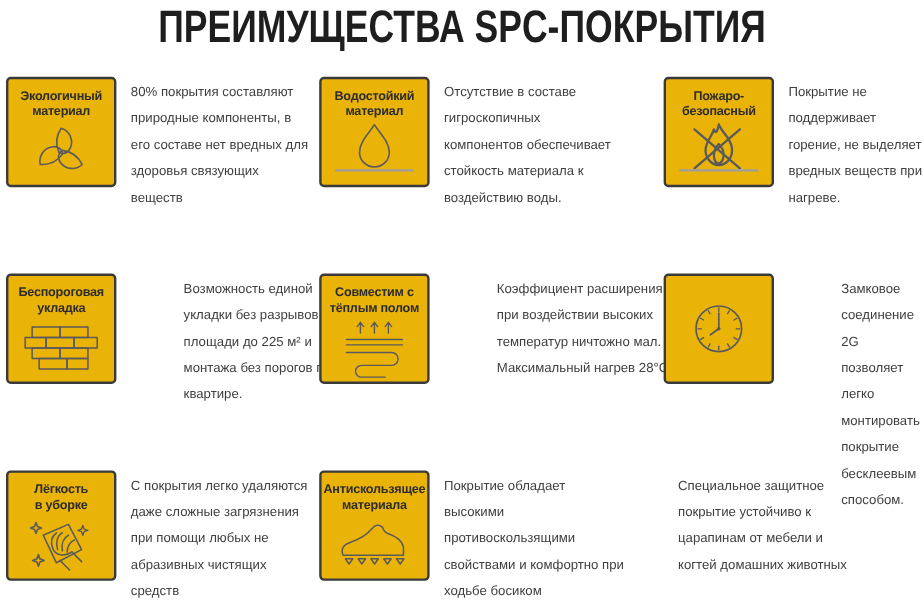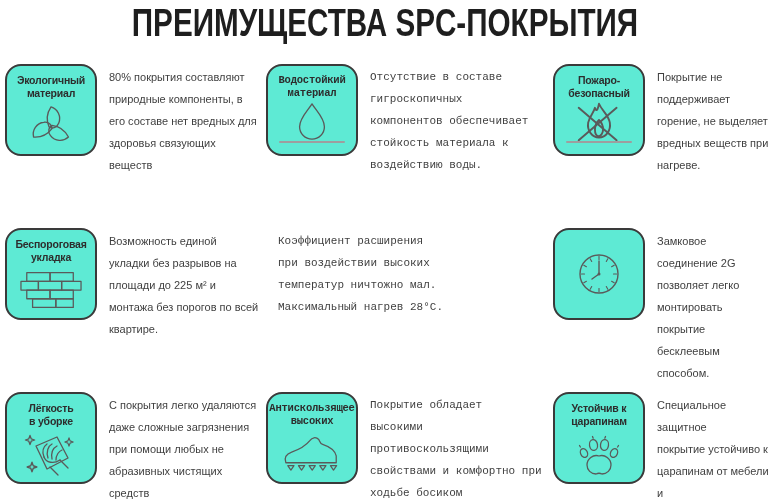--- a/index.html
+++ b/index.html
@@ -8,25 +8,25 @@
     font-family:"Liberation Sans","DejaVu Sans",sans-serif;
     position:relative;
   }
   .title{
     position:absolute;top:2px;left:0;width:770px;text-align:center;
     font-size:38px;font-weight:700;color:#1e1e1e;
     transform:scaleX(0.78);transform-origin:center;
     letter-spacing:0px;white-space:nowrap;
   }
   .cell{position:absolute;display:flex;align-items:flex-start;}
-  .c1{left:5px;}  .c2{left:266px;font-family:Liberation Mono, monospace;} .c3{left:553px;}
-  .r1{top:64px;}  .r2{top:228px;}  .r3{top:392px;}
+  .c1{left:5px;}  .c2{left:266px;} .c3{left:553px;}
+  .r1{top:64px;}  .r2{top:228px;gap:44px;}  .r3{top:392px;}
   .box{
     position:relative;width:92px;height:92px;box-sizing:border-box;
-    border:2px solid #3a3a3a;border-radius:16px;background:#5eead4;
+    border:2px solid #3a3a3a;border-radius:4px;background:#eab308;
     display:flex;flex-direction:column;align-items:center;flex-shrink:0;
   }
   .box-label{
     margin-top:8px;font-size:10.5px;line-height:13px;font-weight:700;
     color:#2d2d2d;text-align:center;white-space:pre-line;letter-spacing:-0.2px;
     width:88px;
   }
   .icon-wrap{flex:1;display:flex;align-items:center;justify-content:center;width:100%;}
   .icon-wrap.raised{padding-bottom:10px;box-sizing:border-box;}
   .underbar{position:absolute;left:11px;right:11px;bottom:11px;height:2px;background:#9e9e9e;border-radius:1px;}
@@ -126,20 +126,36 @@
     </div>
   </div>
   <div class="desc">Возможность единой
 укладки без разрывов на
 площади до 225 м² и
 монтажа без порогов по всей
 квартире.</div>
 </div>
 
 <div class="cell c2 r2">
+  <div class="box">
+    <div class="box-label">Совместим с
+тёплым полом</div>
+    <div class="icon-wrap">
+      <svg width="60" height="52" viewBox="-30 -23 60 58">
+        <g class="st" style="stroke-width:1.3">
+          <path d="M-13,-9 L-13,-19 M-16,-15 L-13,-19 L-10,-15"></path>
+          <path d="M0,-9 L0,-19 M-3,-15 L0,-19 L3,-15"></path>
+          <path d="M13,-9 L13,-19 M10,-15 L13,-19 L16,-15"></path>
+          <path d="M-26,-3 H26"></path>
+          <path d="M-26,2 H26"></path>
+          <path d="M-26,9 H16 A6,6 0 0 1 16,21 H-12 A5.5,5.5 0 1 0 -12,32 H10"></path>
+        </g>
+      </svg>
+    </div>
+  </div>
   <div class="desc">Коэффициент расширения
 при воздействии высоких
 температур ничтожно мал.
 Максимальный нагрев 28°С.</div>
 </div>
 
 <div class="cell c3 r2">
   <div class="box">
     <div class="icon-wrap">
       <svg width="44" height="44" viewBox="-22 -22 44 44">
@@ -198,21 +214,21 @@
   <div class="desc">С покрытия легко удаляются
 даже сложные загрязнения
 при помощи любых не
 абразивных чистящих
 средств</div>
 </div>
 
 <div class="cell c2 r3">
   <div class="box">
     <div class="box-label">Антискользящее
-высоких</div>
+материала</div>
     <div class="icon-wrap">
       <svg width="62" height="40" viewBox="0 -1 64 40">
         <g class="st" style="stroke-width:1.3">
           <path d="M5,27 C3,22 5,18 11,16 C20,13 26,9 30,4 C32,1 36,0 39,3 C40,5 40,7 43,8 C52,11 56,15 57,20 L57,27 Z"></path>
           <path d="M7,30 L13.4,30 L10.2,34.5 Z"></path>
           <path d="M18,30 L24.4,30 L21.2,34.5 Z"></path>
           <path d="M29,30 L35.4,30 L32.2,34.5 Z"></path>
           <path d="M40,30 L46.4,30 L43.2,34.5 Z"></path>
           <path d="M51,30 L57.4,30 L54.2,34.5 Z"></path>
         </g>
@@ -220,36 +236,17 @@
     </div>
   </div>
   <div class="desc">Покрытие обладает
 высокими
 противоскользящими
 свойствами и комфортно при
 ходьбе босиком</div>
 </div>
 
 <div class="cell c3 r3">
-  <div class="box">
-    <div class="box-label">Устойчив к
-царапинам</div>
-    <div class="icon-wrap">
-      <svg width="48" height="46" viewBox="-24 -23 48 46">
-        <g class="st" style="stroke-width:1.3">
-          <path d="M0,1 C6,-1 12,4 12,10 C12,15 8,19 3,19 C1,18 -1,18 -3,19 C-8,19 -12,15 -12,10 C-12,4 -6,-1 0,1 Z"></path>
-          <ellipse cx="-5.5" cy="-10" rx="4" ry="5.4" transform="rotate(-8 -5.5 -10)"></ellipse>
-          <ellipse cx="5.5" cy="-10" rx="4" ry="5.4" transform="rotate(8 5.5 -10)"></ellipse>
-          <ellipse cx="-15" cy="-2" rx="3.4" ry="4.6" transform="rotate(-25 -15 -2)"></ellipse>
-          <ellipse cx="15" cy="-2" rx="3.4" ry="4.6" transform="rotate(25 15 -2)"></ellipse>
-          <path d="M-6.5,-18.5 L-5.8,-16.8"></path>
-          <path d="M6.5,-18.5 L5.8,-16.8"></path>
-          <path d="M-19.5,-9.5 L-18.6,-8"></path>
-          <path d="M19.5,-9.5 L18.6,-8"></path>
-        </g>
-      </svg>
-    </div>
-  </div>
   <div class="desc">Специальное защитное
 покрытие устойчиво к
 царапинам от мебели и
 когтей домашних животных</div>
 </div>
 
 </body></html>

